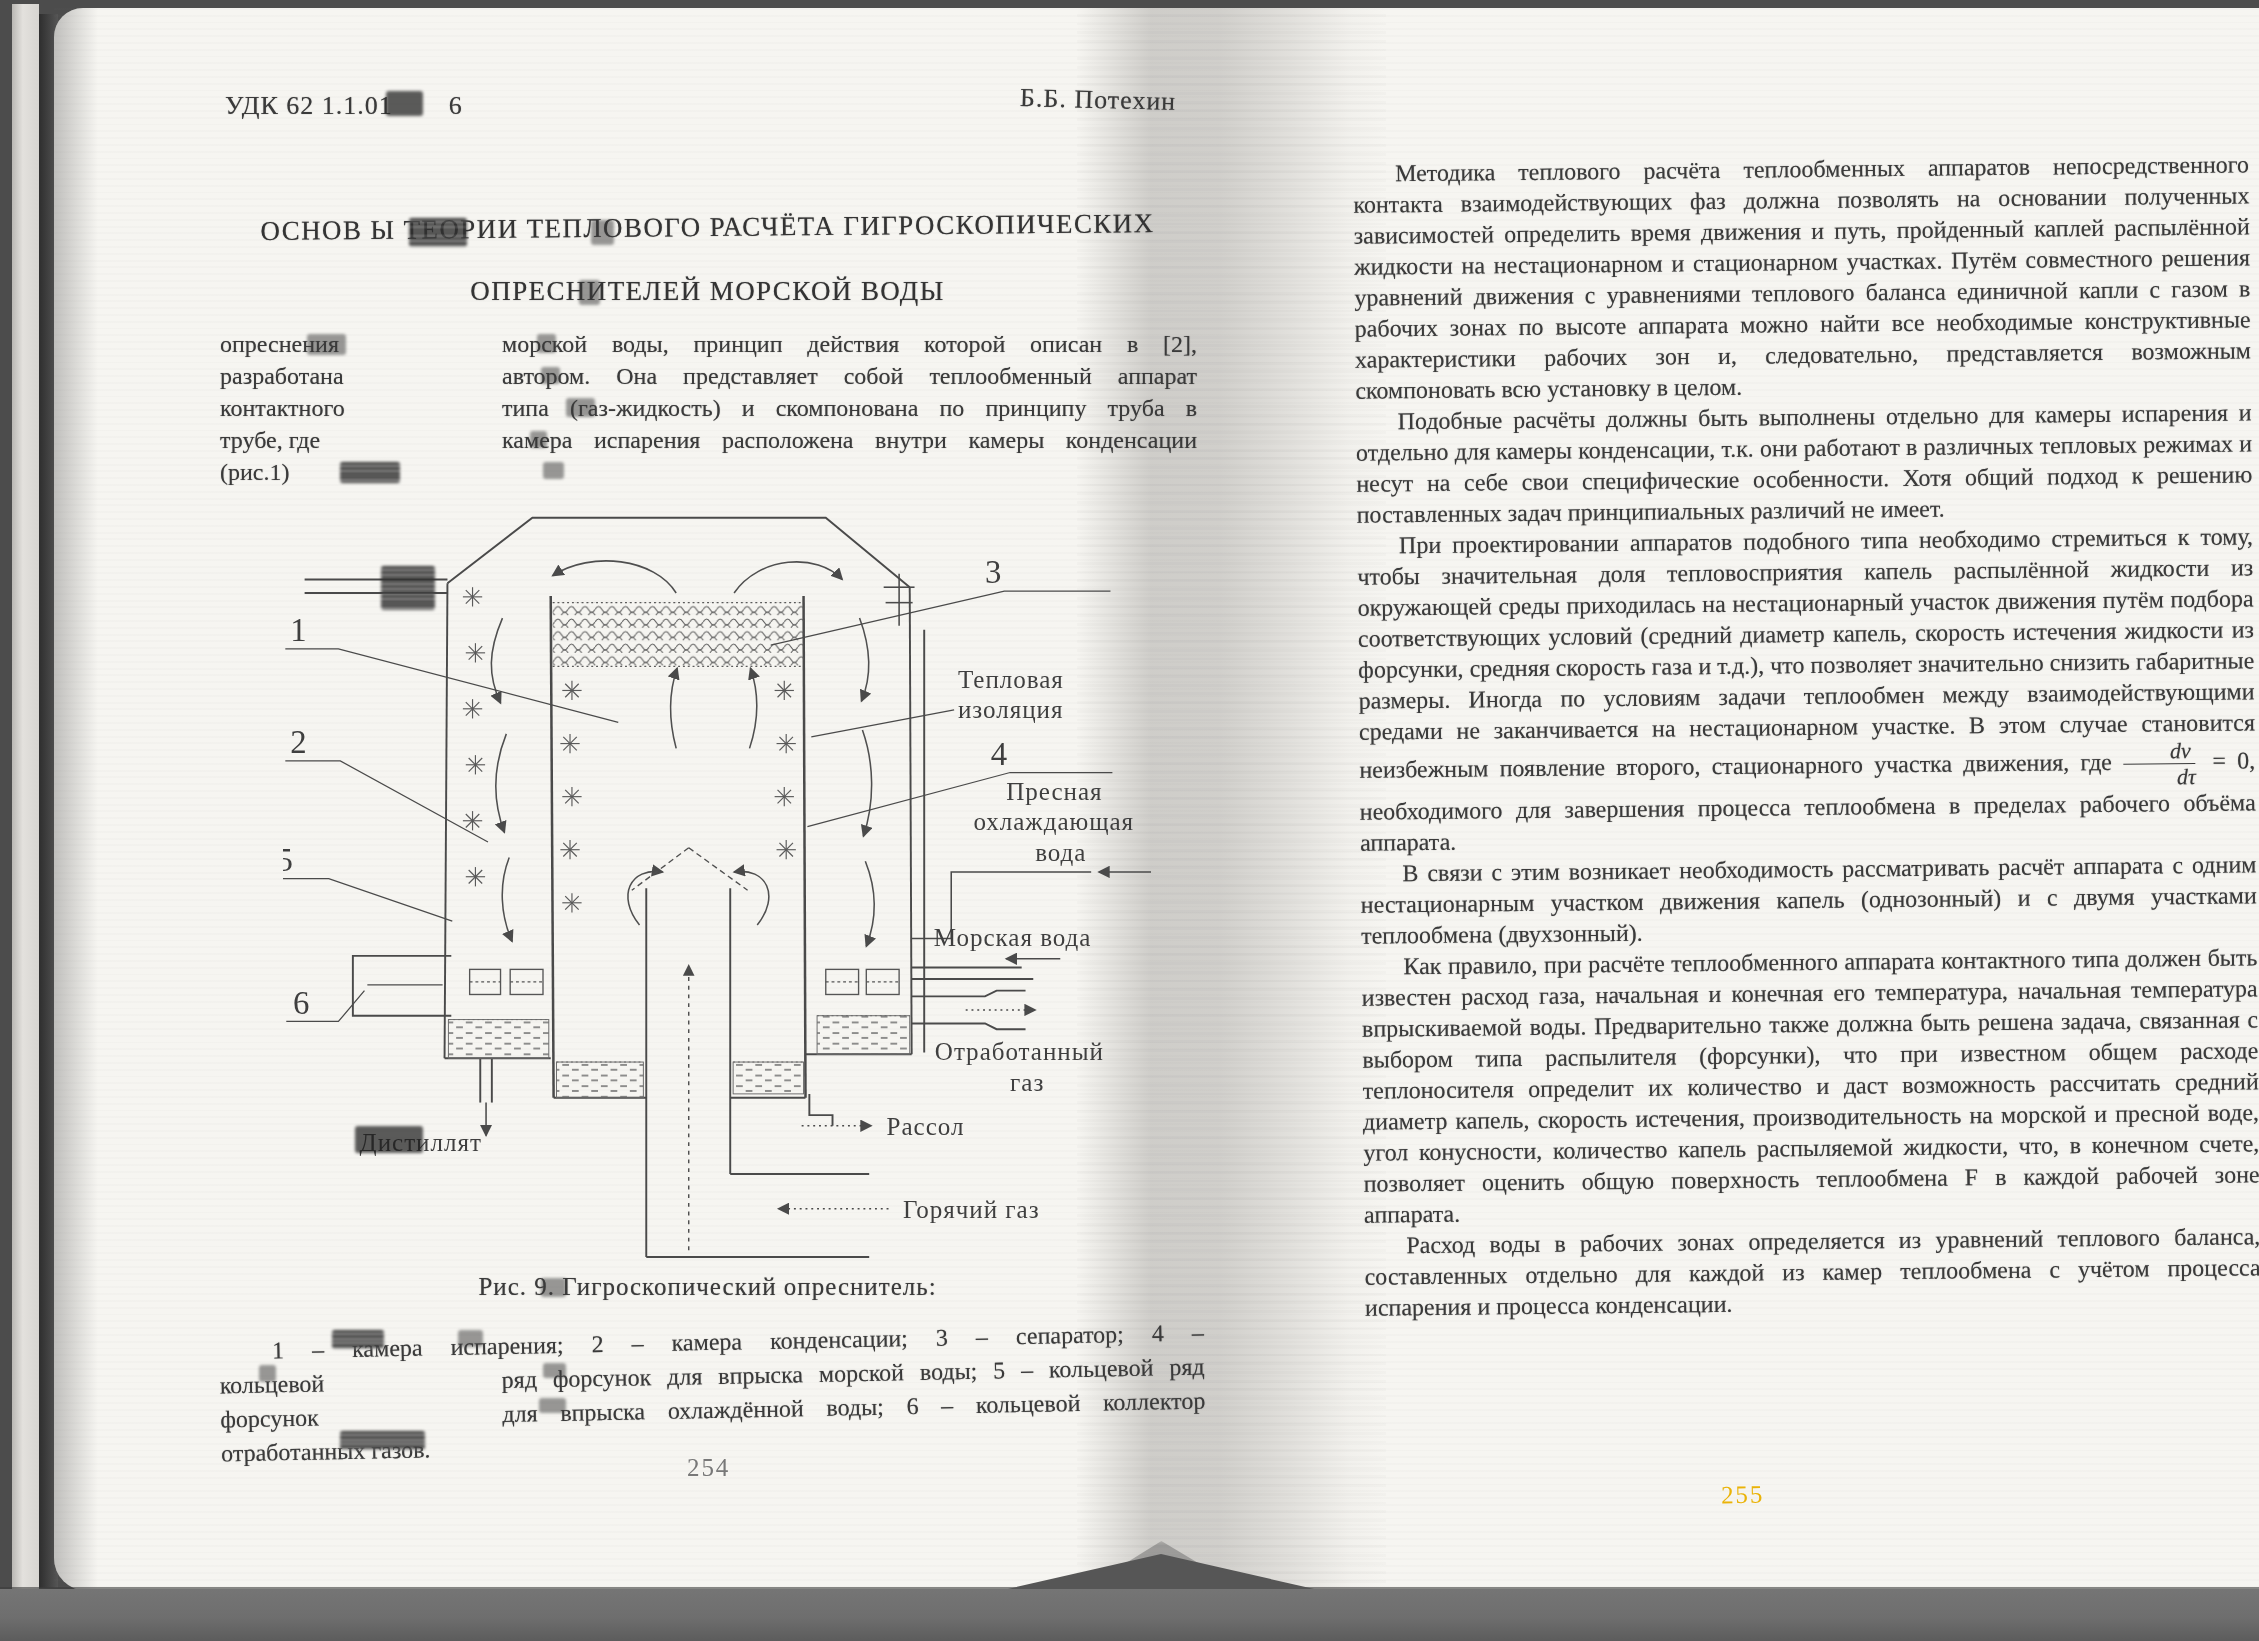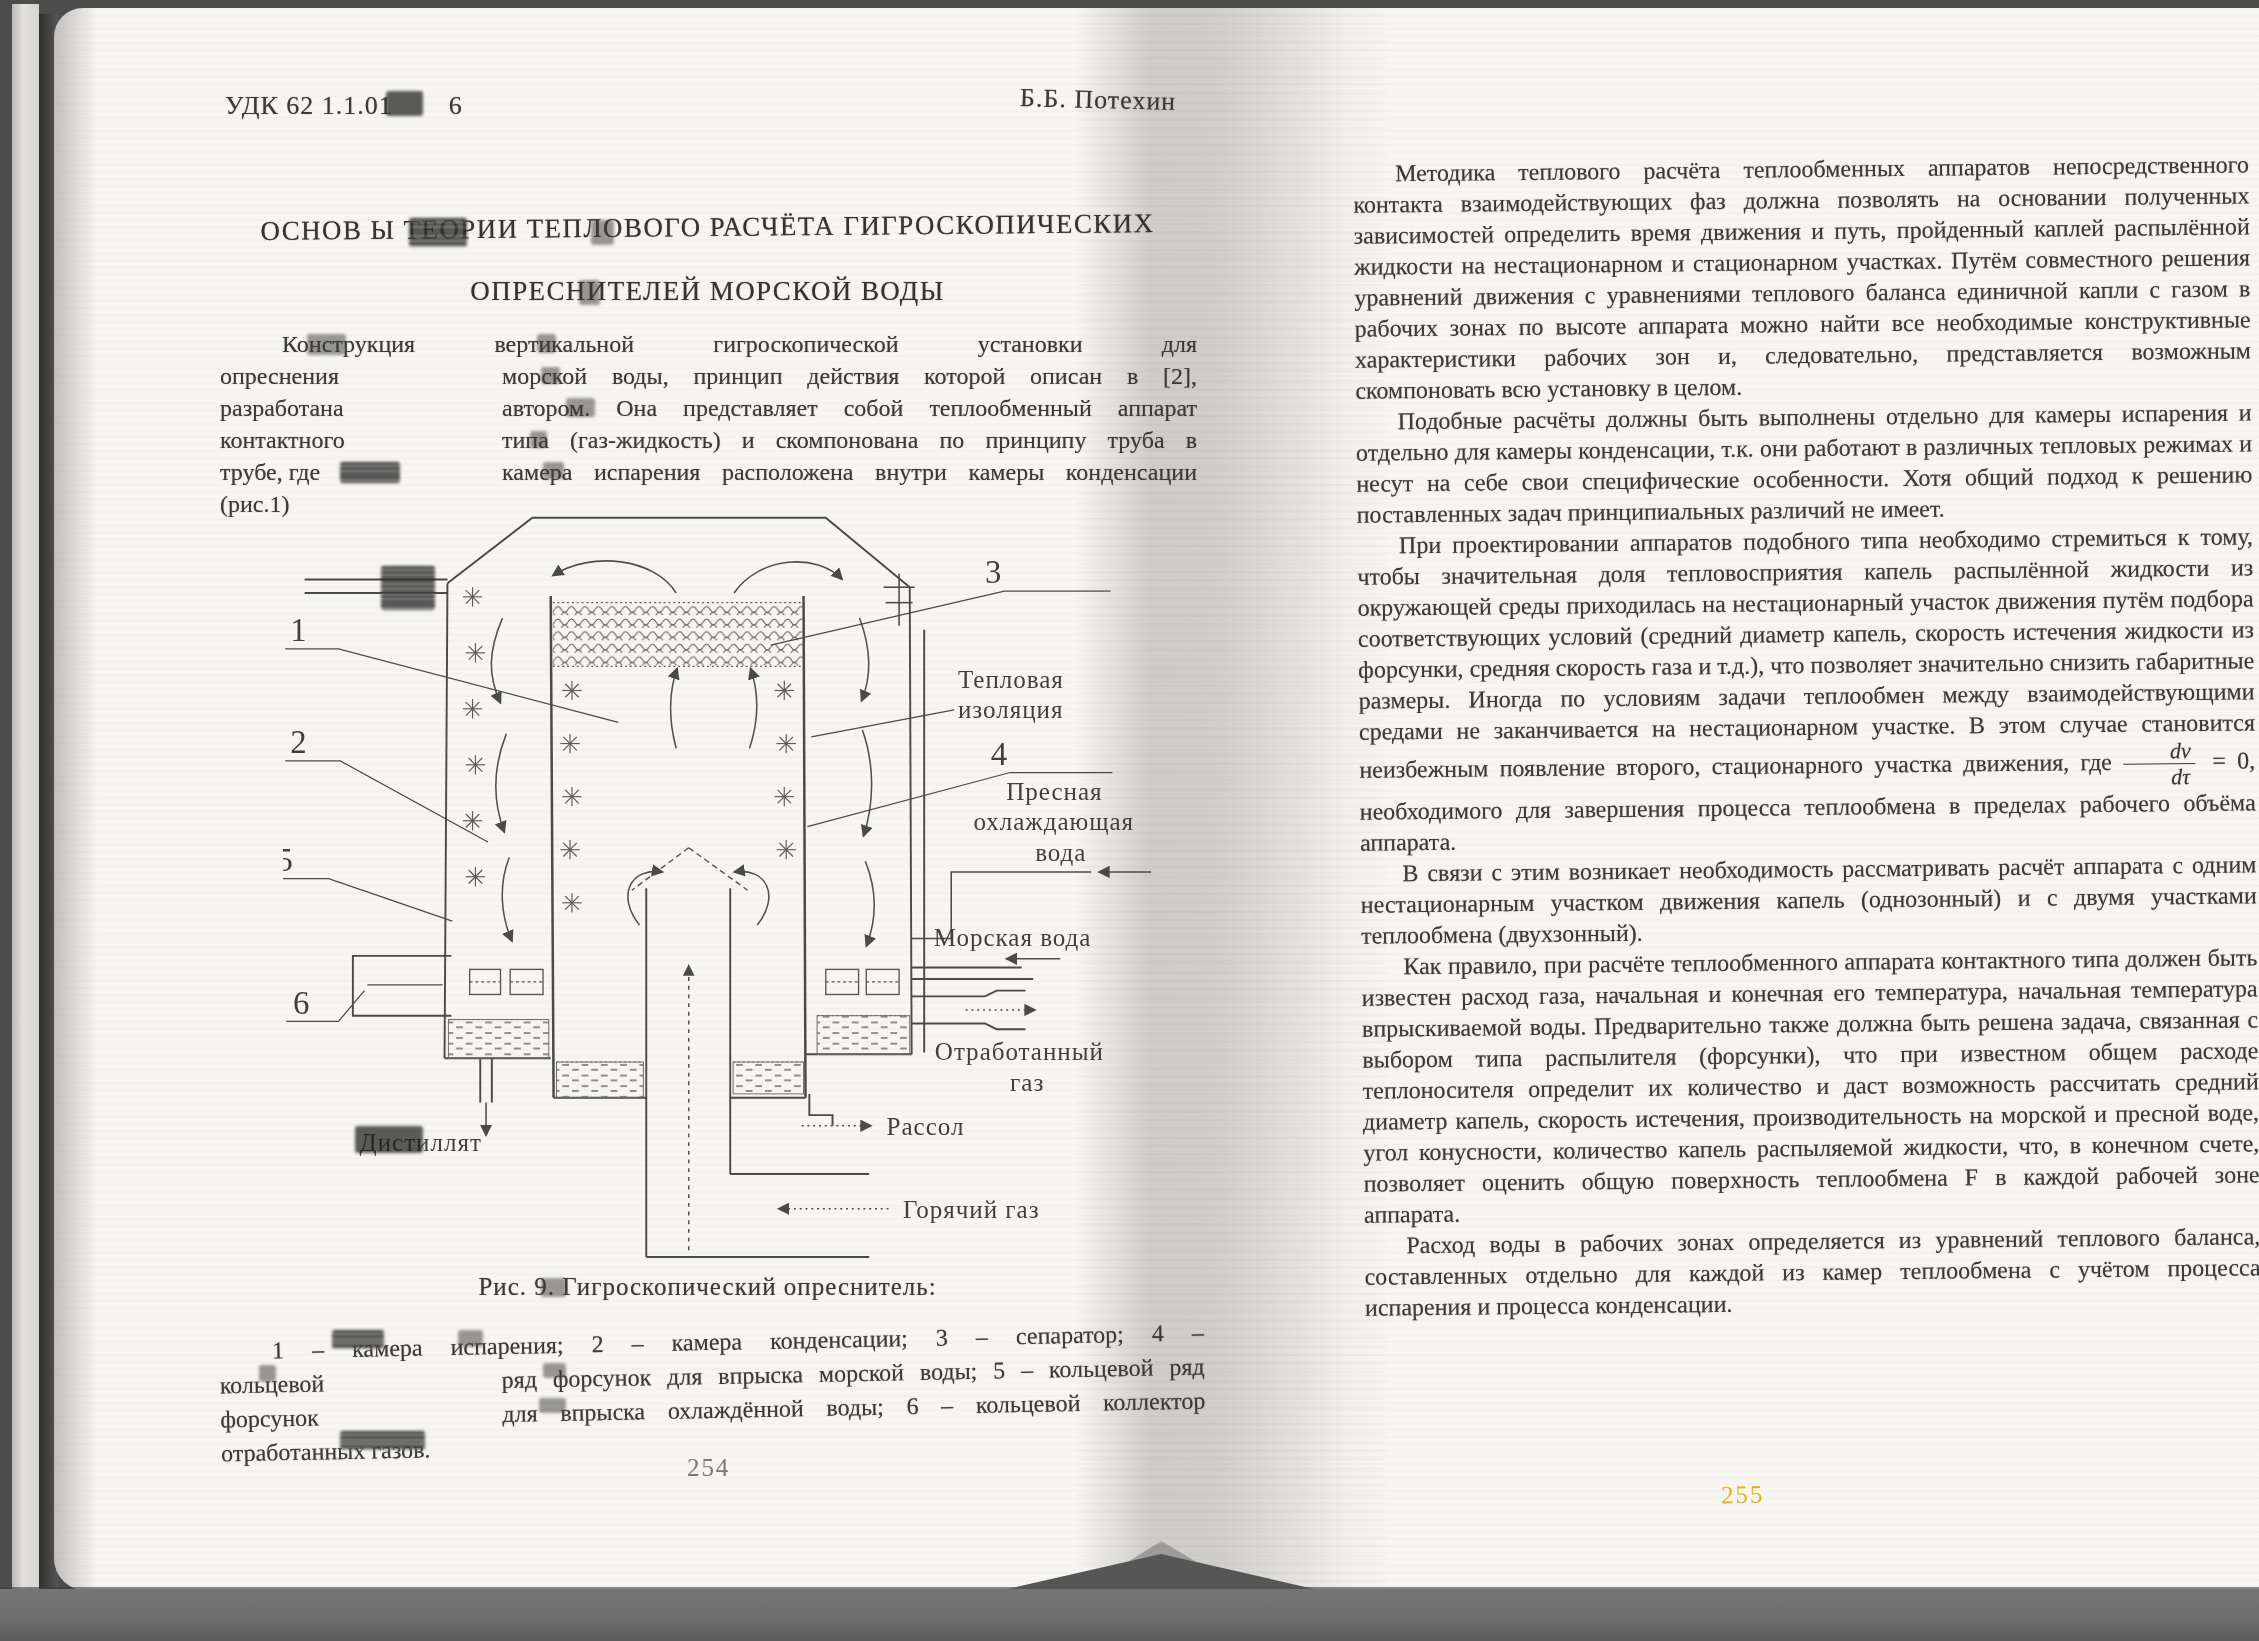--- a/index.html
+++ b/index.html
@@ -44,21 +44,21 @@
   .pline .rest{flex:1 1 auto;text-align:justify;text-align-last:justify;}
   .pline .only{width:100%;}
   .pline .only.just{text-align:justify;text-align-last:justify;padding-left:62px;box-sizing:border-box;}
   .caption{width:975px;text-align:center;font-size:25px;letter-spacing:1px;}
   .legend{width:985px;font-size:24px;line-height:34px;transform:rotate(-1.1deg);}
   .legend .lead{flex:0 0 282px;}
   .pagenum{font-size:25px;color:#787878;letter-spacing:1.9px;text-shadow:none;}
   .rp-text{width:896px;font-size:24px;line-height:31px;transform:rotate(-0.6deeg);}
   .rp-text{transform:rotate(-0.6deg);}
   .rp-text p{margin:0;text-indent:42px;text-align:justify;}
-  .frac{display:inline-flex;flex-direction:column;align-items:center;vertical-align:middle;font-style:italic;line-height:1.05;margin-right:5.8px;font-size:22px;}
+  .frac{display:inline-flex;flex-direction:column;align-items:flex-end;vertical-align:middle;font-style:italic;line-height:1.05;margin-right:5.8px;font-size:22px;}
   .frac .num{border-bottom:1.5px solid #3a3a3a;padding:0 4.8px 1px 4.8px;}
   .frac .den{padding-top:1px;}
   
   .smudge{position:absolute;background:#1f1f1f;opacity:.72;border-radius:2.9px;filter:blur(1.4px);}
   .smudge.striped{background:repeating-linear-gradient(180deg,#101010 0 2.9px,#8a8a8a 2.9px 4.8px);opacity:.8;}
   .smudge.soft{opacity:.5;background:#3a3a3a;}
   
   svg text{font-family:"Liberation Serif","DejaVu Serif",serif;fill:#3f3f3f;}
   .dlabel{font-size:26px;letter-spacing:1px;}
   .dnum{font-size:34px;}
@@ -80,23 +80,20 @@
   <span>УДК 62 1.1.01</span><span style="display:inline-block;width:56px;"></span><span>6</span>
 </div>
 <div class="abs hdr ink" style="left:1020px;top:85px;transform:rotate(1.4deg);">
   <span>Б.Б. Потехин</span>
 </div>
 
 <div class="abs title-line" style="left:220px;top:212px;transform:rotate(-0.5deg);">ОСНОВ Ы ТЕОРИИ ТЕПЛОВОГО РАСЧЁТА  ГИГРОСКОПИЧЕСКИХ</div>
 <div class="abs title-line" style="left:220px;top:276px;">ОПРЕСНИТЕЛЕЙ МОРСКОЙ ВОДЫ</div>
 
 <div class="abs para ink" style="left:220px;top:328px;">
-  <div class="pline">
-      <span class="only just">Конструкция  вертикальной  гигроскопической  установки  для</span>
-    </div>
   <div class="pline">
       <span class="lead">опреснения</span>
       <span class="rest">морской воды, принцип действия которой описан в [2],</span>
     </div>
   <div class="pline">
       <span class="lead">разработана</span>
       <span class="rest">автором. Она представляет собой теплообменный аппарат</span>
     </div>
   <div class="pline">
       <span class="lead">контактного</span>

